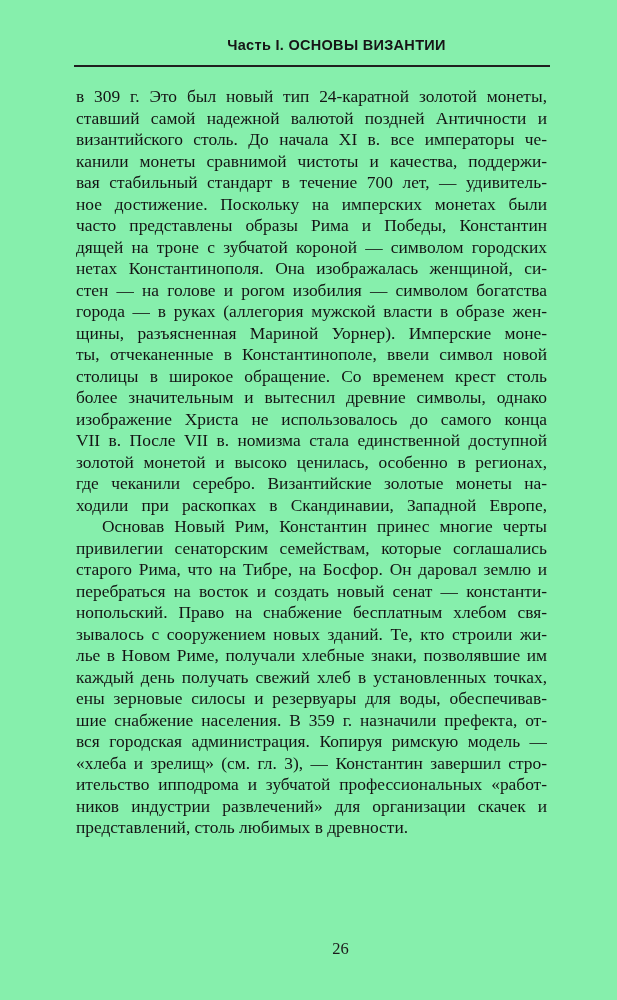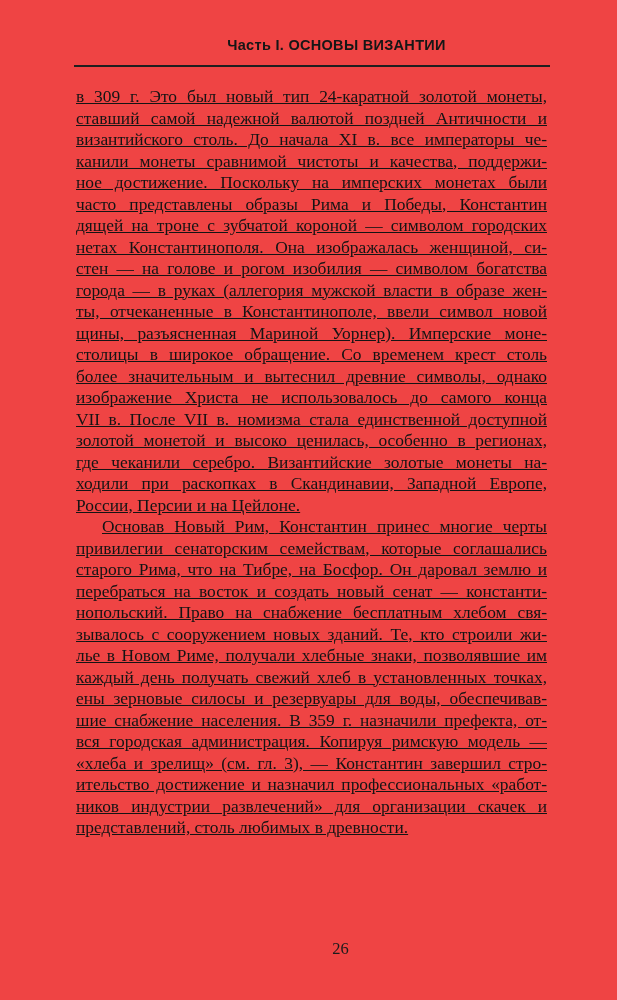--- a/index.html
+++ b/index.html
@@ -4,21 +4,21 @@
 <style>
   html, body { margin: 0; padding: 0; }
   body {
     width: 617px; height: 1000px;
     background: #f6f6f4;
     font-family: "Liberation Serif", serif;
   }
   .page {
     position: relative;
     width: 617px; height: 1000px;
-    background: #ef4444;
+    background: #86efac;
     color: #1b1b1b;
     overflow: hidden;
   }
   .running-header-title {
     position: absolute;
     top: 37px; left: 0; width: 617px;
     text-align: center;
     transform: translateX(28px);
     font-family: "Liberation Sans", sans-serif;
     font-weight: bold;
@@ -34,21 +34,21 @@
     background: #1f1f1f;
   }
   .text-block {
     position: absolute;
     top: 86px; left: 76px;
     width: 471px;
     font-size: 17.4px;
     line-height: 21.5px;
     color: #141414;
   }
-  .para { margin: 0; padding: 0; text-decoration: underline; }
+  .para { margin: 0; padding: 0; }
   .line { text-align: justify; white-space: normal; }
   .line.j { text-align-last: justify; }
   .line.first { text-indent: 26px; }
   .page-number {
     position: absolute;
     top: 939px; left: 0; width: 617px;
     text-align: center;
     transform: translateX(32px);
     font-size: 16.5px;
     color: #1b1b1b;
@@ -63,52 +63,52 @@
 
   <div class="header-rule"></div>
 
   <div class="text-block">
 
     <div class="para">
       <div class="line j">в 309 г. Это был новый тип 24-каратной золотой монеты,</div>
       <div class="line j">ставший самой надежной валютой поздней Античности и</div>
       <div class="line j">византийского столь. До начала XI в. все императоры че-</div>
       <div class="line j">канили монеты сравнимой чистоты и качества, поддержи-</div>
+      <div class="line j">вая стабильный стандарт в течение 700 лет, — удивитель-</div>
       <div class="line j">ное достижение. Поскольку на имперских монетах были</div>
       <div class="line j">часто представлены образы Рима и Победы, Константин</div>
       <div class="line j">дящей на троне с зубчатой короной — символом городских</div>
       <div class="line j">нетах Константинополя. Она изображалась женщиной, си-</div>
       <div class="line j">стен — на голове и рогом изобилия — символом богатства</div>
       <div class="line j">города — в руках (аллегория мужской власти в образе жен-</div>
+      <div class="line j">щины, разъясненная Мариной Уорнер). Имперские моне-</div>
       <div class="line j">ты, отчеканенные в Константинополе, ввели символ новой</div>
-      <div class="line j">щины, разъясненная Мариной Уорнер). Имперские моне-</div>
       <div class="line j">столицы в широкое обращение. Со временем крест столь</div>
       <div class="line j">более значительным и вытеснил древние символы, однако</div>
       <div class="line j">изображение Христа не использовалось до самого конца</div>
       <div class="line j">VII в. После VII в. номизма стала единственной доступной</div>
       <div class="line j">золотой монетой и высоко ценилась, особенно в регионах,</div>
       <div class="line j">где чеканили серебро. Византийские золотые монеты на-</div>
       <div class="line j">ходили при раскопках в Скандинавии, Западной Европе,</div>
-      <div class="line">России, Персии и на Цейлоне.</div>
     </div>
 
     <div class="para">
       <div class="line j first">Основав Новый Рим, Константин принес многие черты</div>
       <div class="line j">привилегии сенаторским семействам, которые соглашались</div>
       <div class="line j">старого Рима, что на Тибре, на Босфор. Он даровал землю и</div>
       <div class="line j">перебраться на восток и создать новый сенат — константи-</div>
       <div class="line j">нопольский. Право на снабжение бесплатным хлебом свя-</div>
       <div class="line j">зывалось с сооружением новых зданий. Те, кто строили жи-</div>
       <div class="line j">лье в Новом Риме, получали хлебные знаки, позволявшие им</div>
       <div class="line j">каждый день получать свежий хлеб в установленных точках,</div>
       <div class="line j">ены зерновые силосы и резервуары для воды, обеспечивав-</div>
       <div class="line j">шие снабжение населения. В 359 г. назначили префекта, от-</div>
       <div class="line j">вся городская администрация. Копируя римскую модель —</div>
       <div class="line j">«хлеба и зрелищ» (см. гл. 3), — Константин завершил стро-</div>
-      <div class="line j">ительство достижение и назначил профессиональных «работ-</div>
+      <div class="line j">ительство ипподрома и зубчатой профессиональных «работ-</div>
       <div class="line j">ников индустрии развлечений» для организации скачек и</div>
       <div class="line">представлений, столь любимых в древности.</div>
     </div>
 
   </div>
 
   <div class="page-number">26</div>
 
 </div>
 

